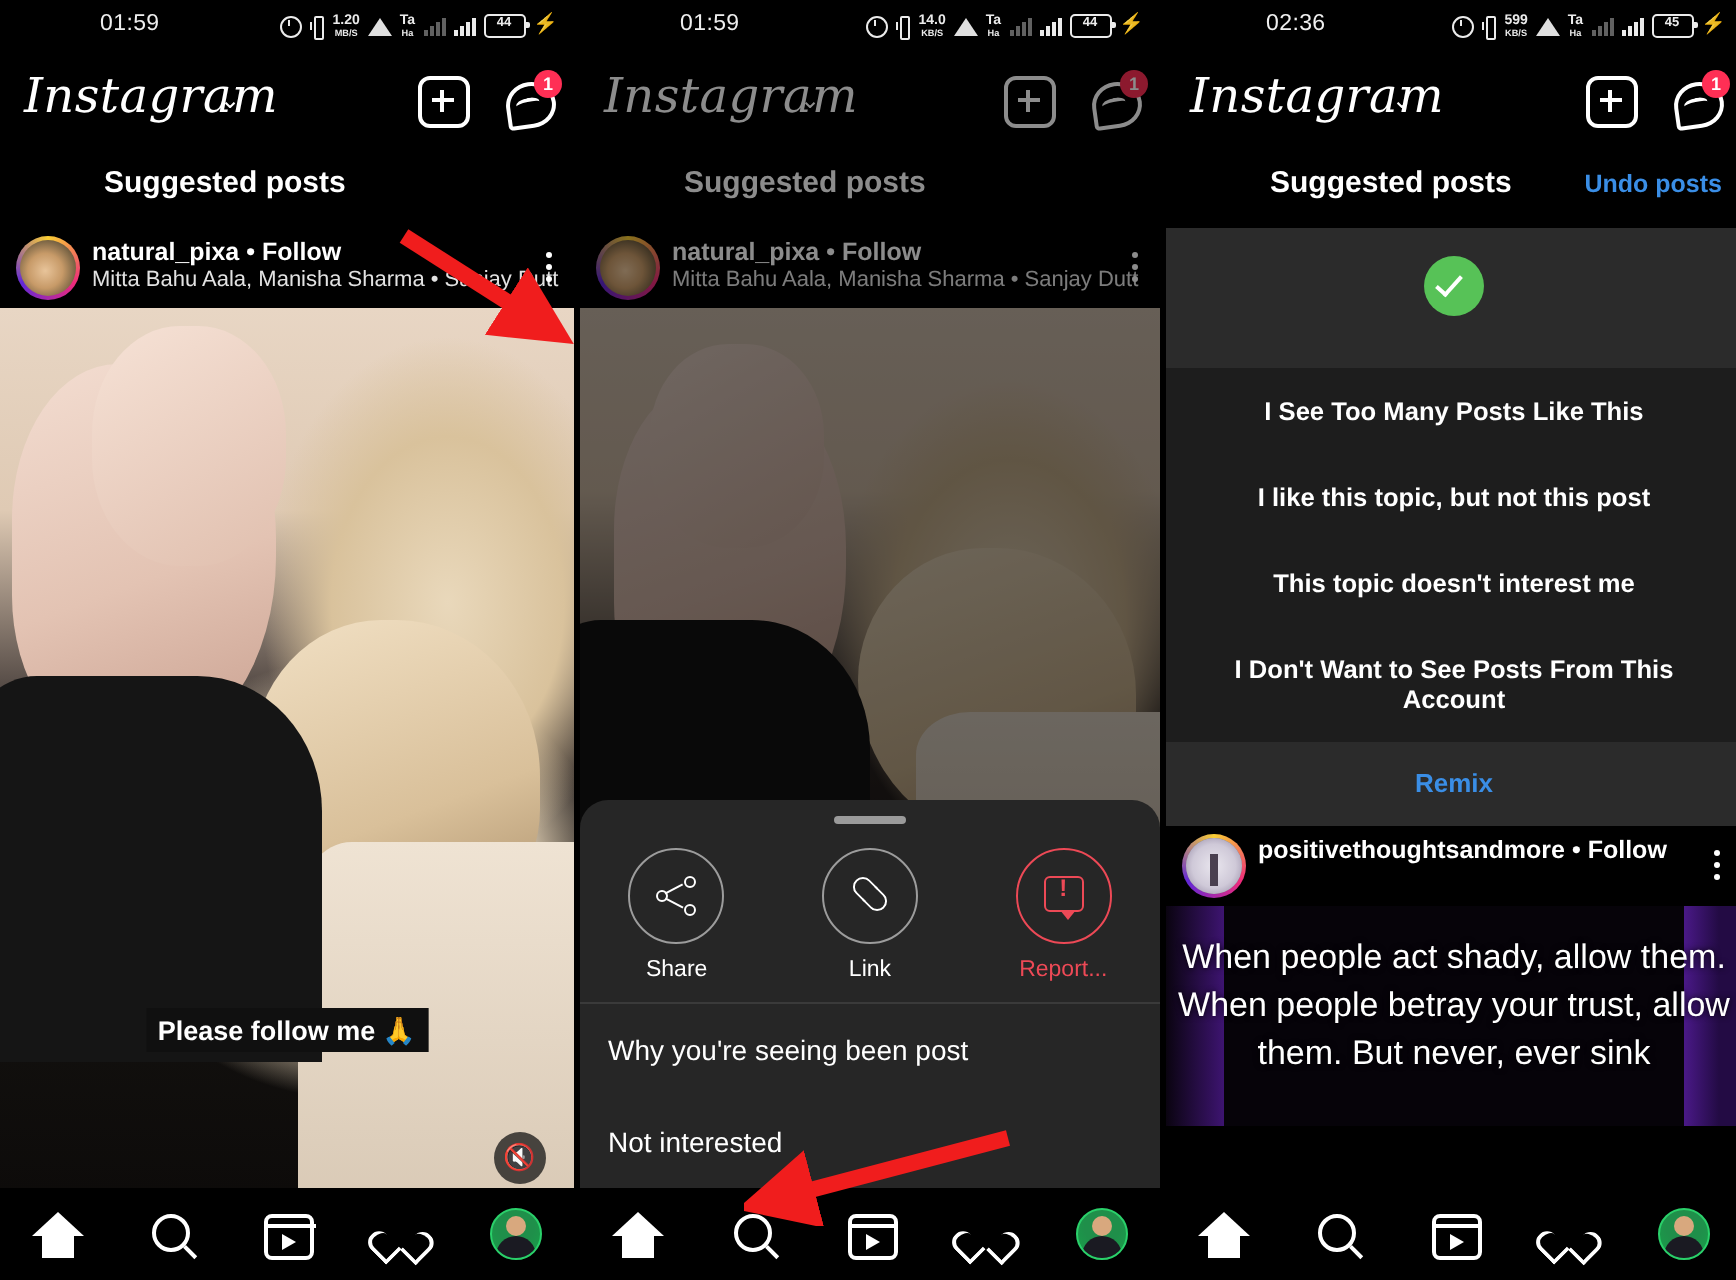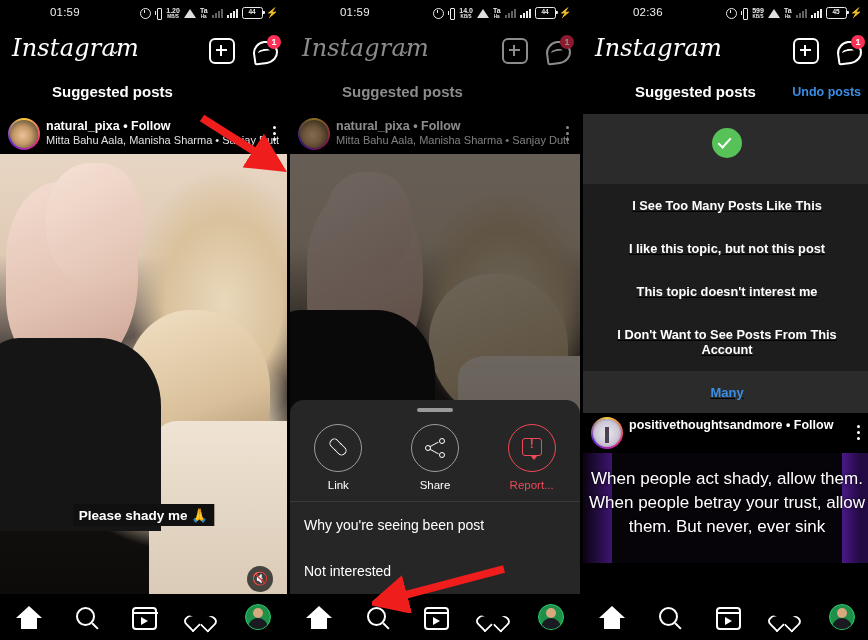--- a/index.html
+++ b/index.html
@@ -1,17 +1,17 @@
 <!DOCTYPE html>
 <html><head>
 <meta charset="utf-8">
 <style>
   html,body{margin:0;padding:0;background:#000;}
   body{width:868px;height:640px;font-family:"Liberation Sans",sans-serif;overflow:hidden;}
-  .stage{position:relative;width:868px;height:480px;background:#6d28d9;display:flex;text-decoration:underline;}
+  .stage{position:relative;width:868px;height:480px;background:#6d28d9;display:flex;}
   .panel{position:relative;height:640px;background:#000;overflow:hidden;flex:0 0 auto;}
   .p1{width:287px;}
   .gap{width:3px;background:#000;flex:0 0 auto;}
   .p2{width:290px;}
   .p3{width:288px;}
 
   
   .statusbar{height:28px;position:relative;color:#fff;}
   .sb-time{position:absolute;left:50px;top:6px;font-size:11.5px;letter-spacing:.2px;color:#efefef;}
   .sb-icons{position:absolute;right:8px;top:5px;display:flex;align-items:center;gap:4px;height:16px;}
@@ -226,21 +226,21 @@
         </div>
     </div>
 
     <div class="media" style="height:460px">
       <div class="reel-bg"></div>
       <div class="reel-hand"></div>
       <div class="reel-hand2"></div>
       <div class="reel-dog"></div>
       <div class="reel-sofa"></div>
       <div class="reel-shirt"></div>
-      <div class="reel-cap">Please shady me 🙏</div>
+      <div class="reel-cap">Please follow me 🙏</div>
       <div class="mute">🔇</div>
     </div>
 
     <div class="botnav">
       <span class="nv">
           <span class="nv-home"></span>
         </span>
       <span class="nv">
           <span class="nv-search"></span>
         </span>
@@ -339,39 +339,39 @@
       <div class="reel-hand2" style="left:12%;top:4%;width:30%;height:22%"></div>
       <div class="reel-dog" style="left:48%;top:26%;width:48%;height:32%"></div>
       <div class="reel-sofa" style="left:58%;bottom:30%;height:26%"></div>
       <div class="reel-shirt" style="left:-8%;top:34%;width:58%;height:40%"></div>
       <div class="scrim"></div>
     </div>
 
     <div class="sheet">
       <div class="grabber"></div>
       <div class="sheet-row">
-        <div class="sh-item">
-          <div class="sh-circ">
-              <span class="ic-link"></span>
-            </div>
-          <div class="sh-lbl">Link</div>
-        </div>
         <div class="sh-item">
           <div class="sh-circ">
               <span class="ic-share">
                 <i></i>
                 <i></i>
                 <i></i>
                 <em></em>
                 <em></em>
               </span>
             </div>
           <div class="sh-lbl">Share</div>
         </div>
         <div class="sh-item">
+          <div class="sh-circ">
+              <span class="ic-link"></span>
+            </div>
+          <div class="sh-lbl">Link</div>
+        </div>
+        <div class="sh-item">
           <div class="sh-circ red">
               <span class="ic-report"></span>
             </div>
           <div class="sh-lbl red">Report...</div>
         </div>
       </div>
       <div class="sheet-div"></div>
       <div class="sheet-li">Why you're seeing been post</div>
       <div class="sheet-li">Not interested</div>
     </div>
@@ -459,21 +459,21 @@
     </div>
 
     <div class="opts">
       <div class="opt">I See Too Many Posts Like This</div>
       <div class="opt">I like this topic, but not this post</div>
       <div class="opt">This topic doesn't interest me</div>
       <div class="opt">I Don't Want to See Posts From This Account</div>
     </div>
 
     <div class="undo-bar">
-      <span class="undo">Many</span>
+      <span class="undo">Remix</span>
     </div>
 
     <div class="post-hdr">
       <div class="avatar av-ring">
           <div class="av-in">
             <div class="av-tree"></div>
           </div>
         </div>
       <div class="pu">
         <span>positivethoughtsandmore</span>

